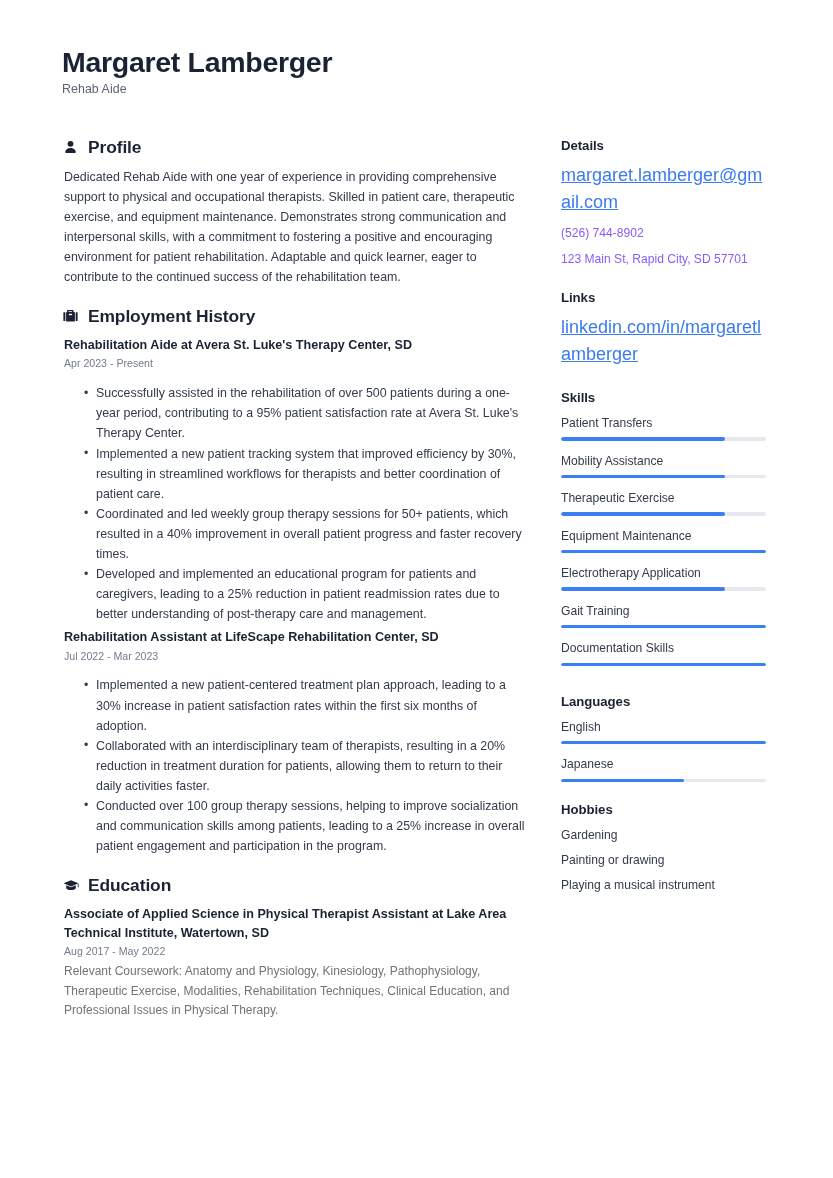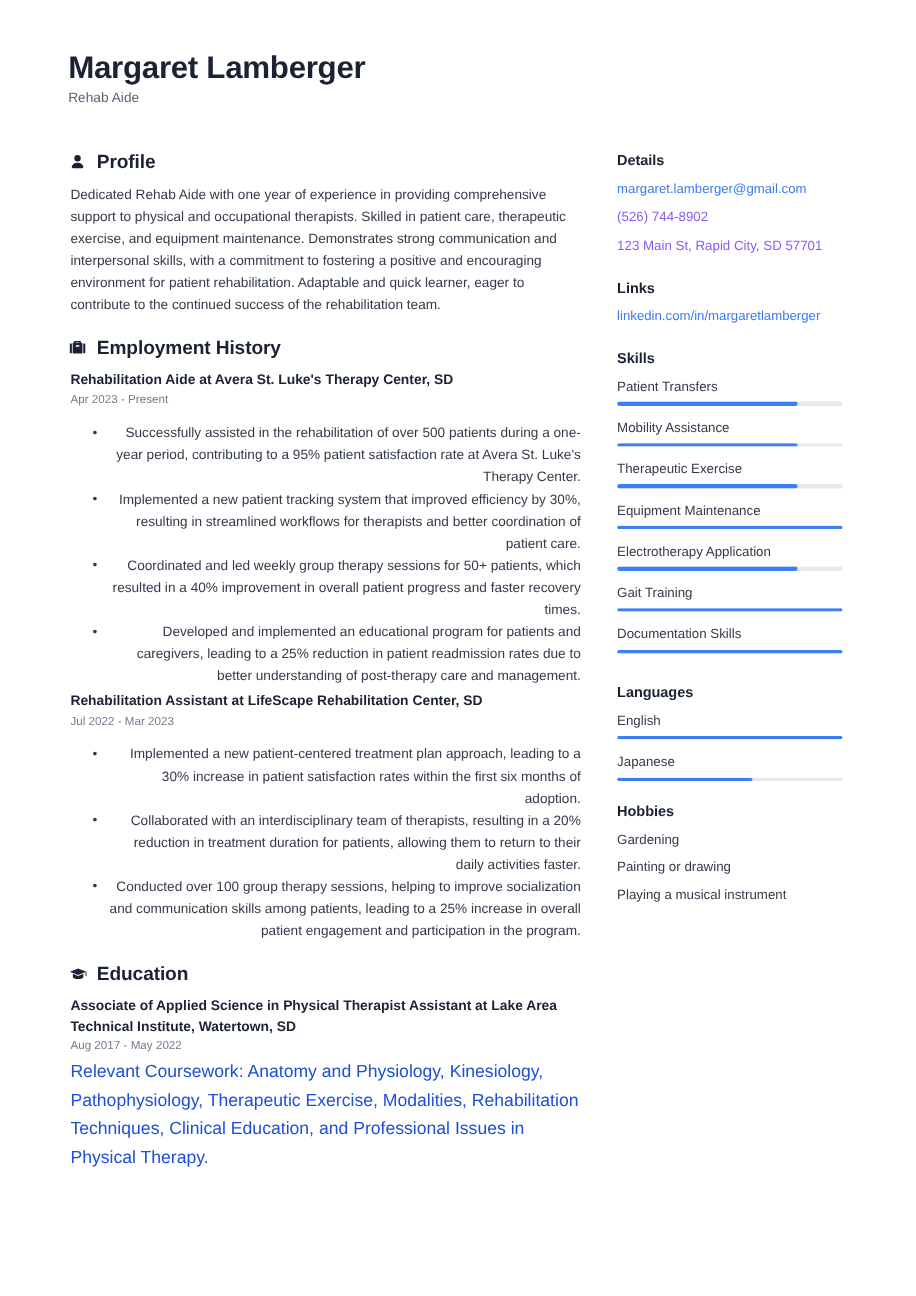--- a/index.html
+++ b/index.html
@@ -112,32 +112,31 @@
   .entry-date {
     font-size: 10.6px;
     color: #737c8c;
     line-height: 1.5;
     margin-top: 1px;
     margin-bottom: 2px;
     padding-left: 2px;
   }
 
   .entry-desc {
-    font-size: 16px;
+    font-size: 12px;
     line-height: 1.62;
-    color: #1d4ed8;
+    color: #737373;
     padding-left: 2px;
     margin-top: 2px;
   }
 
   ul.bullets {
     list-style: none;
     padding-left: 22px;
     margin-top: 11px;
-    text-align: right;
   }
 
   ul.bullets li {
     position: relative;
     font-size: 12.4px;
     line-height: 1.62;
     color: #333a49;
     padding-left: 12px;
     margin-bottom: 0px;
   }
@@ -163,23 +162,24 @@
   }
 
   .side-line {
     font-size: 12.1px;
     line-height: 1.5;
     color: #8b5cf6;
     margin-bottom: 8px;
   }
 
   .side-link {
-    font-size: 12px;
+    font-size: 18px;
     line-height: 1.5;
     color: #3b7bf0;
+    text-decoration: underline;
     margin-bottom: 8px;
     display: block;
     word-break: break-word;
     cursor: pointer;
   }
 
   
   .meter-item { margin-bottom: 11px; }
 
   .meter-label {

